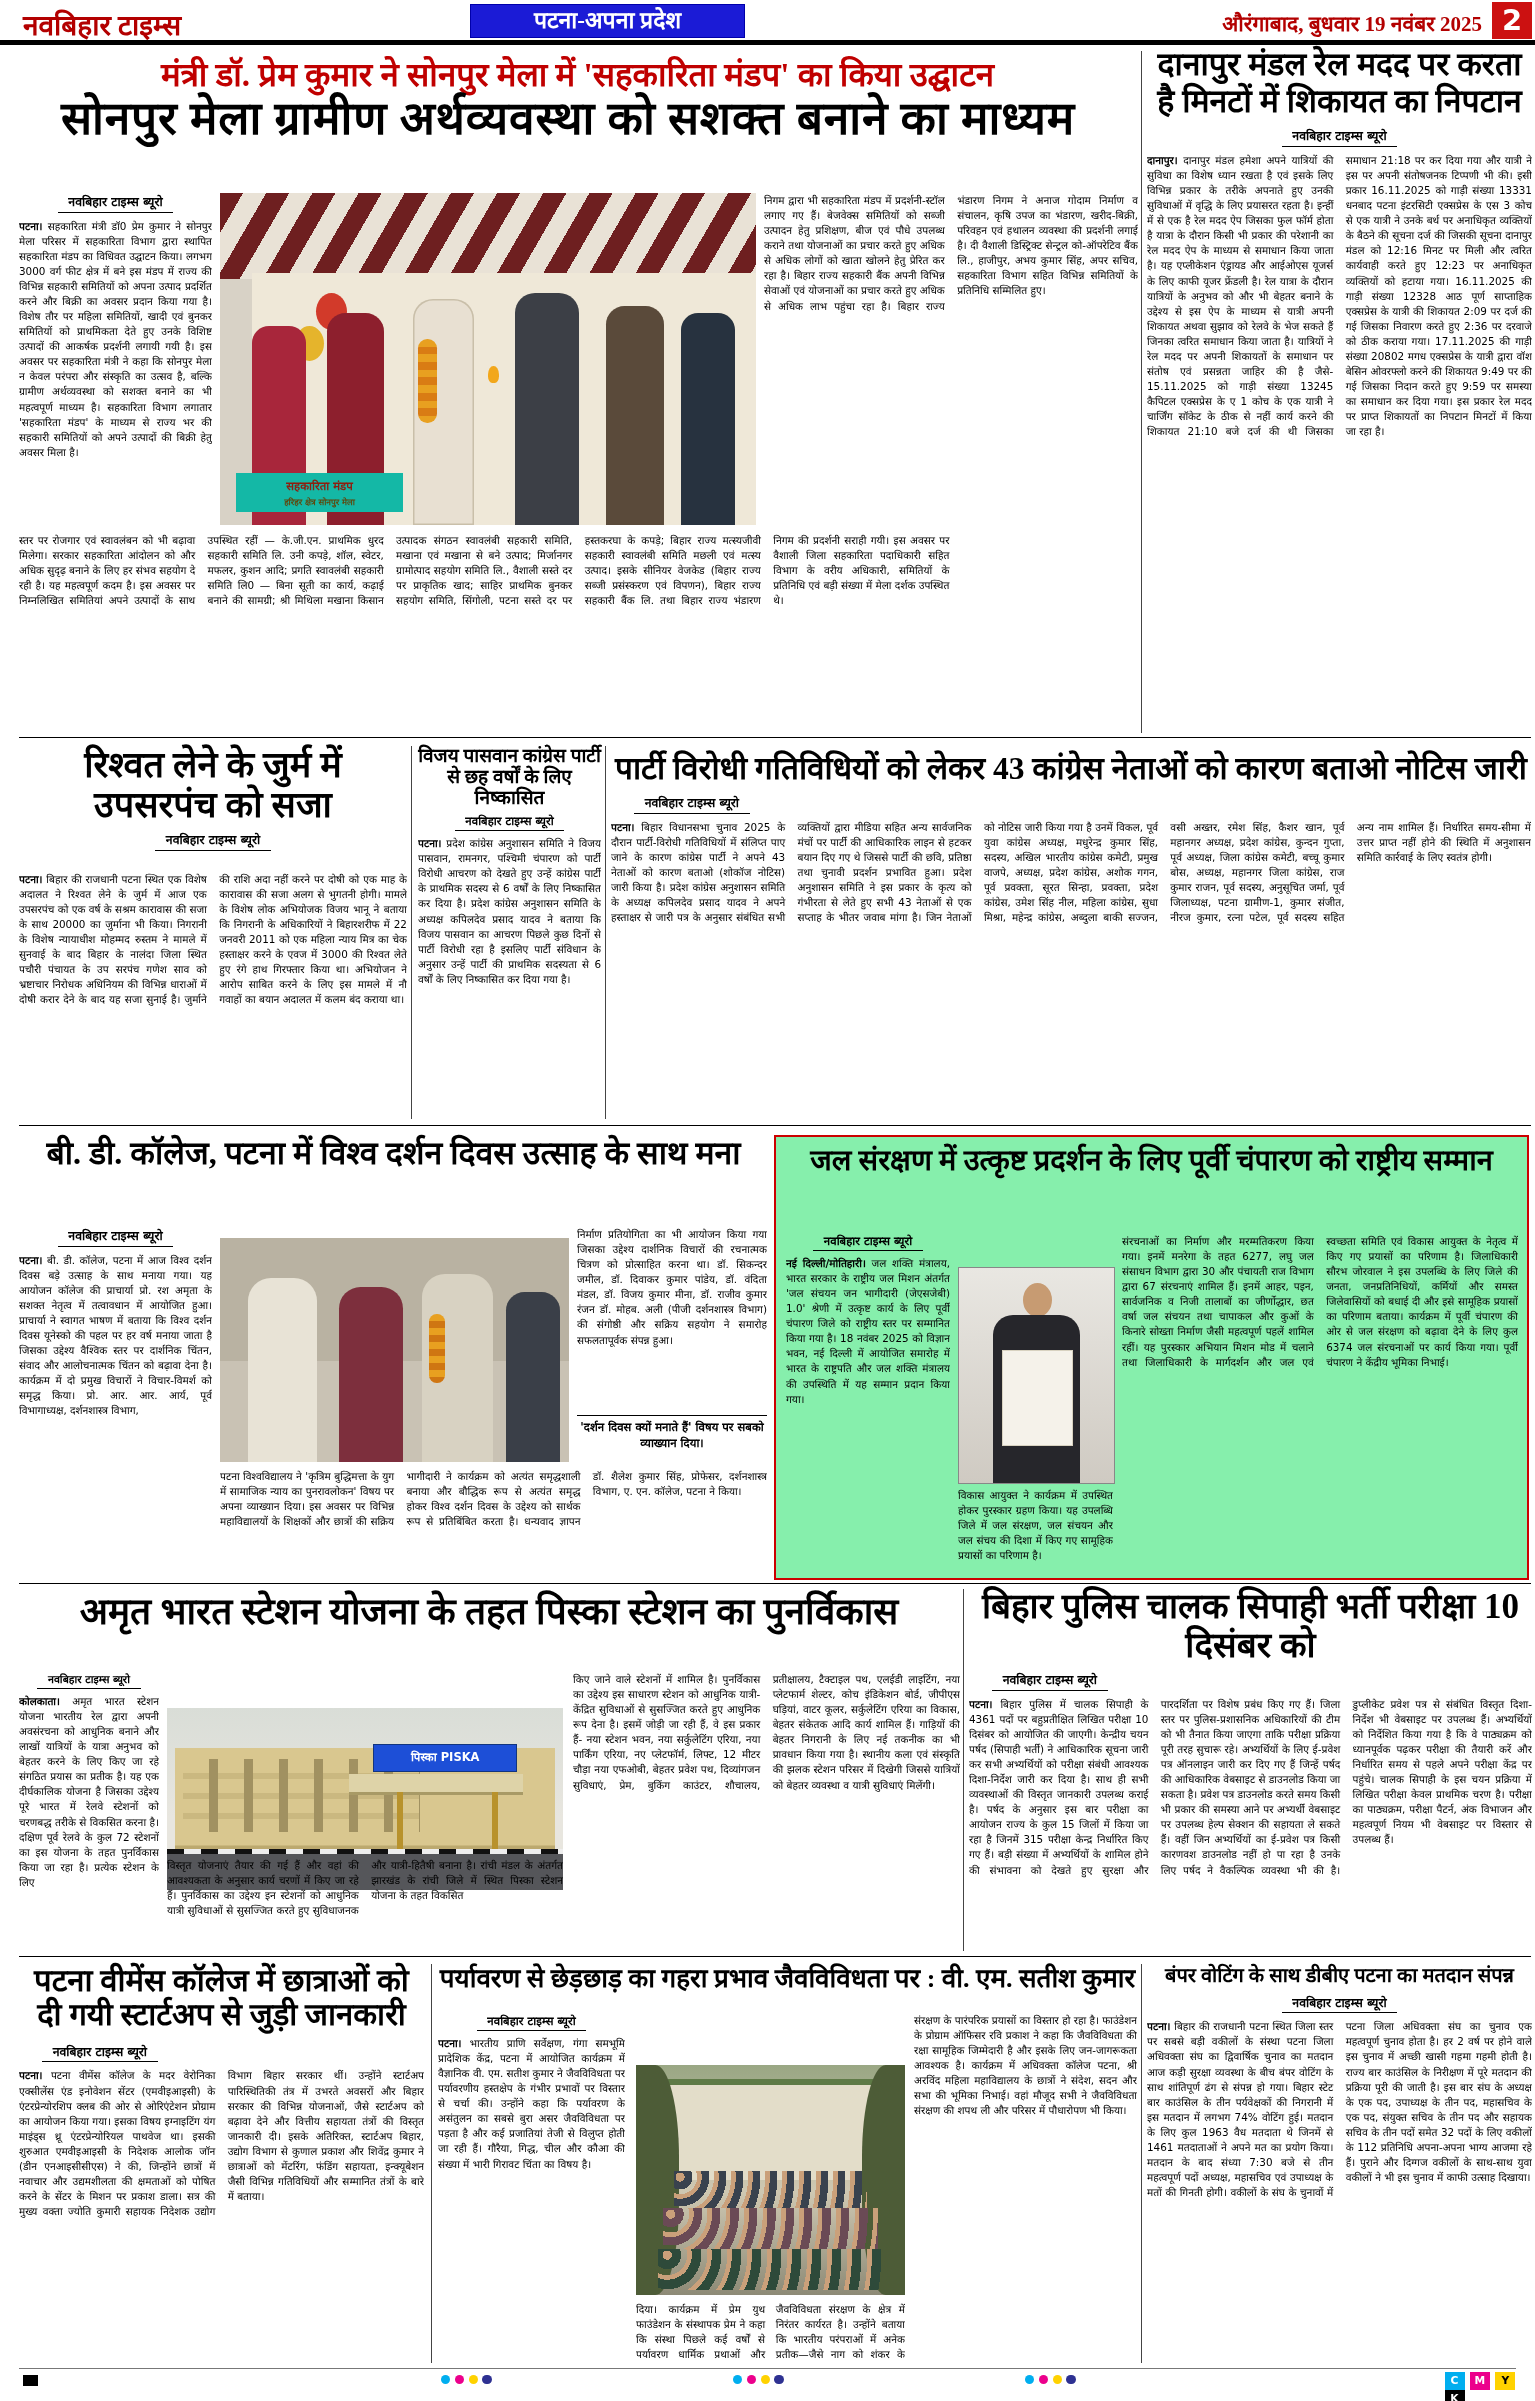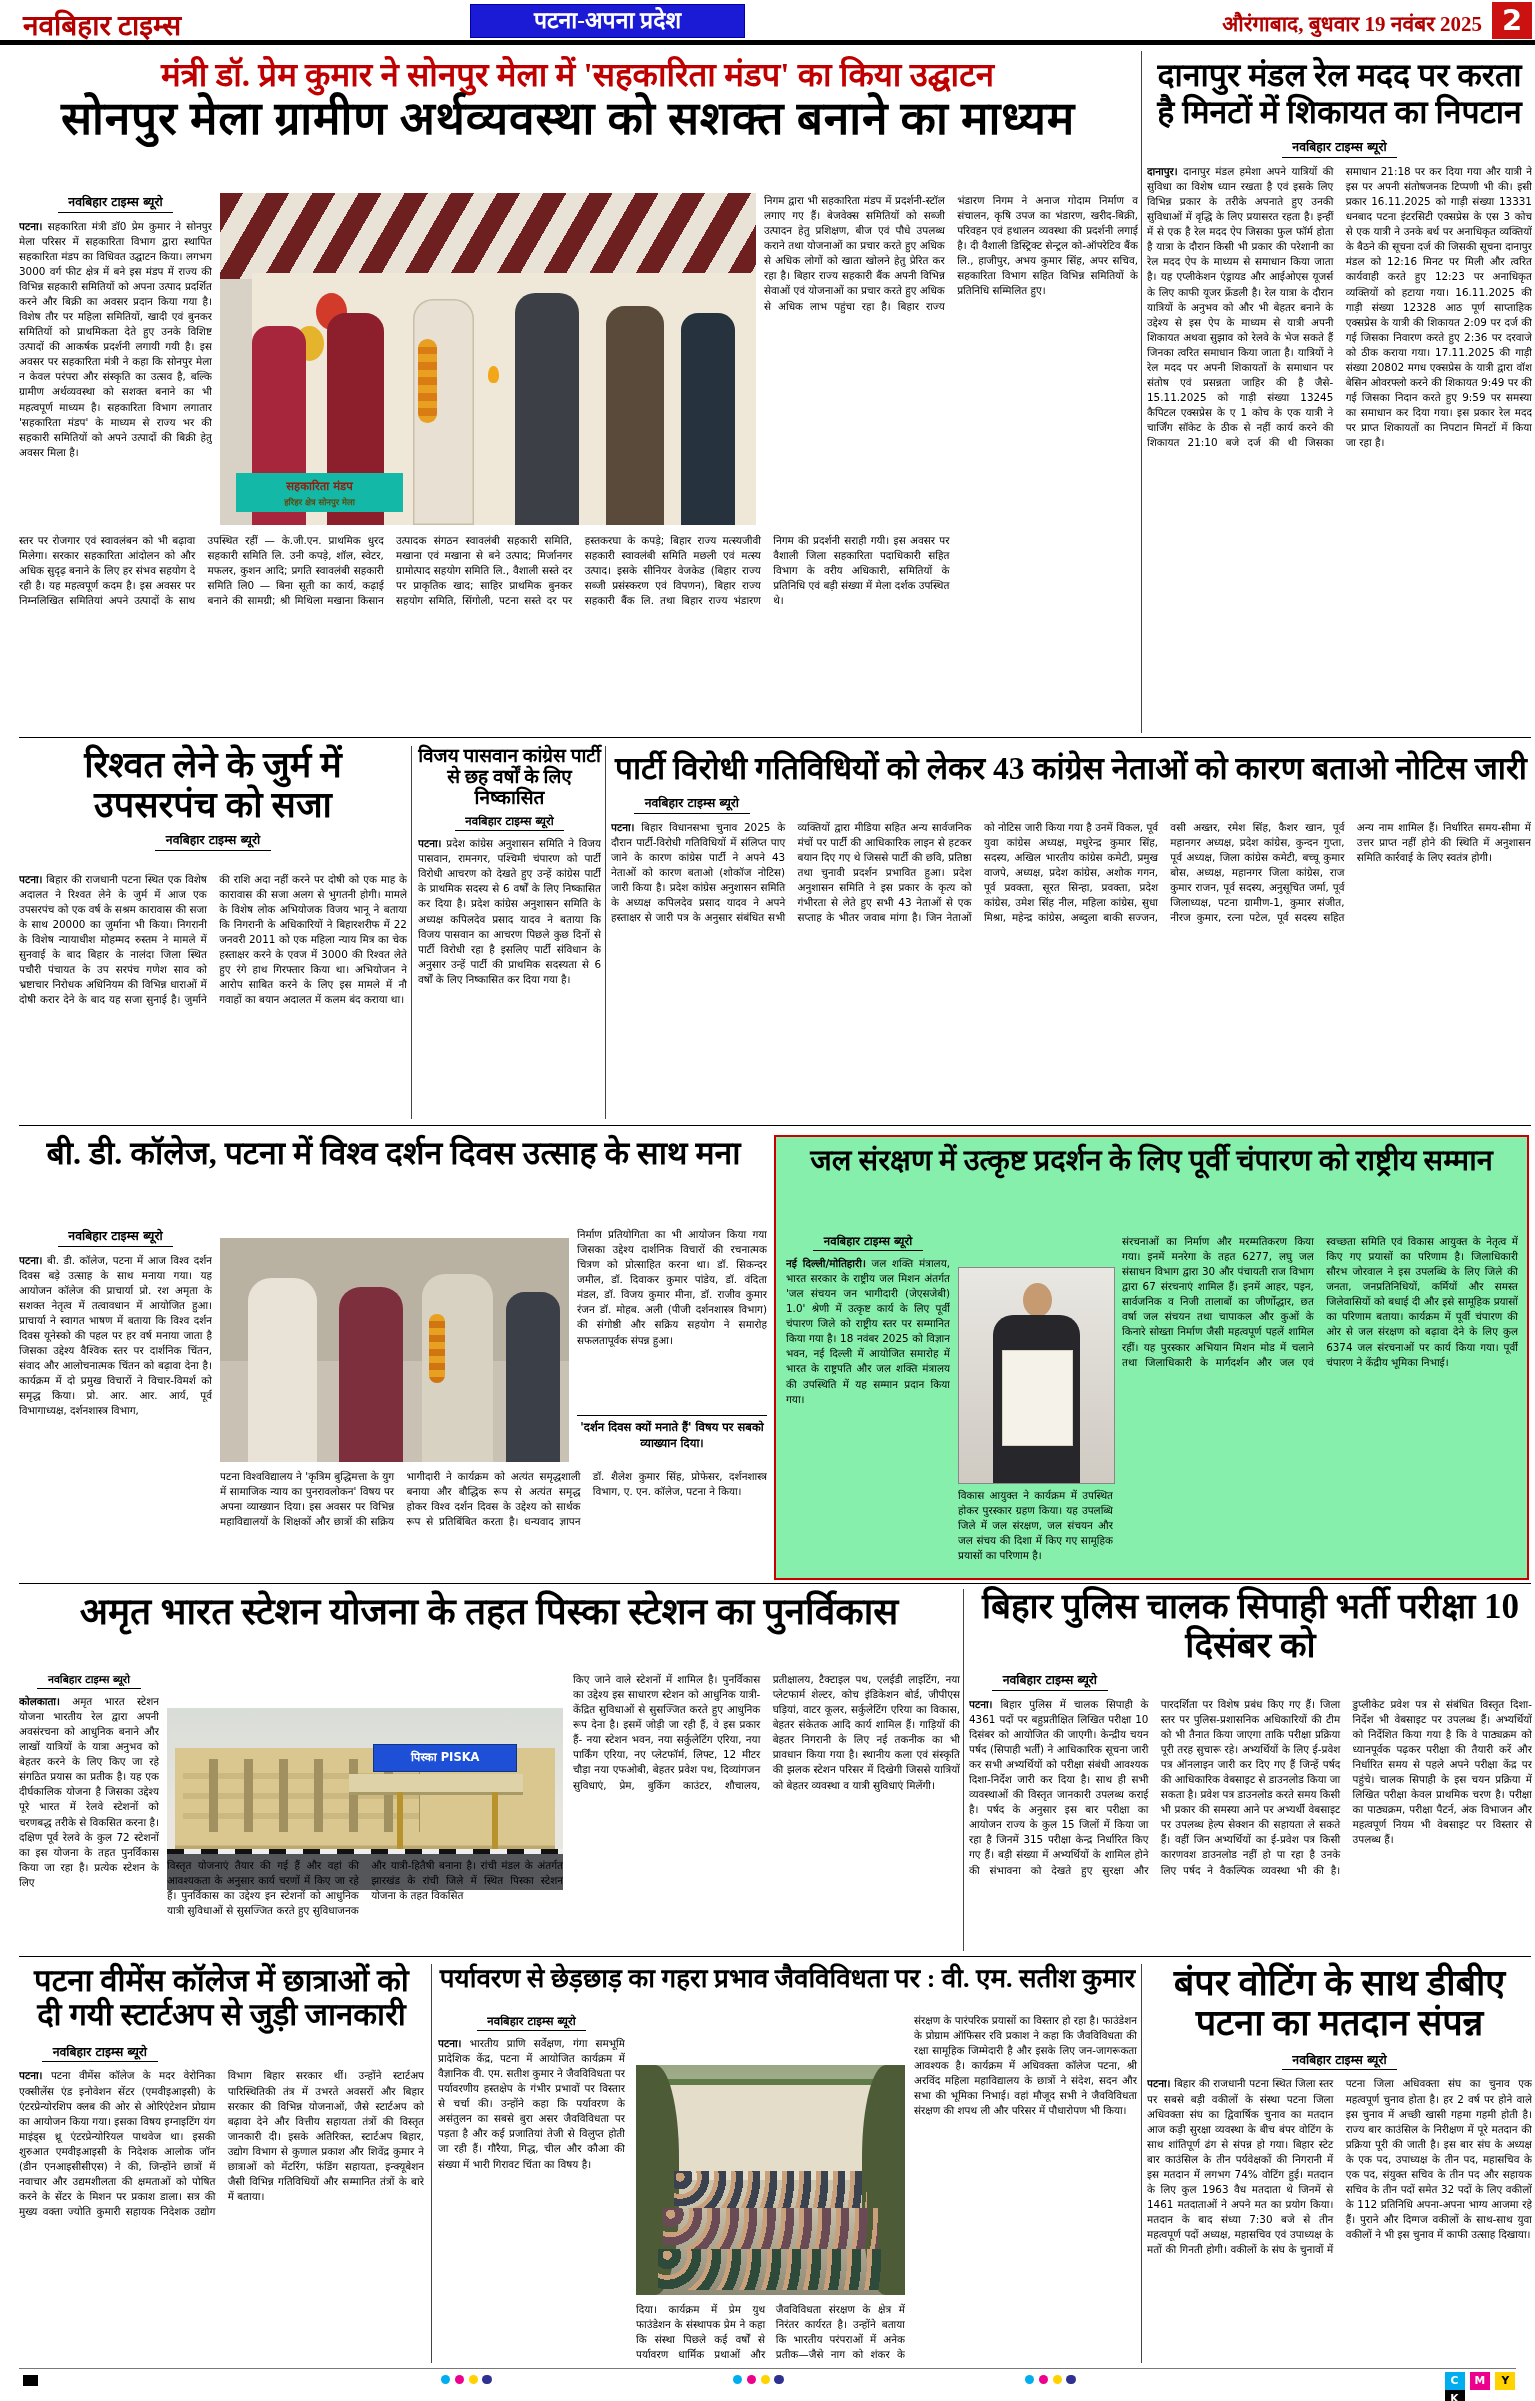--- a/index.html
+++ b/index.html
@@ -75,21 +75,21 @@
 
 <div class="abs body" style="left:764px;top:193px;width:374px;height:332px;column-count:2;column-gap:12.3px;">
   <p>निगम द्वारा भी सहकारिता मंडप में प्रदर्शनी-स्टॉल लगाए गए हैं। बेजवेक्स समितियों को सब्जी उत्पादन हेतु प्रशिक्षण, बीज एवं पौधे उपलब्ध कराने तथा योजनाओं का प्रचार करते हुए अधिक से अधिक लोगों को खाता खोलने हेतु प्रेरित कर रहा है। बिहार राज्य सहकारी बैंक अपनी विभिन्न सेवाओं एवं योजनाओं का प्रचार करते हुए अधिक से अधिक लाभ पहुंचा रहा है। बिहार राज्य भंडारण निगम ने अनाज गोदाम निर्माण व संचालन, कृषि उपज का भंडारण, खरीद-बिक्री, परिवहन एवं हथालन व्यवस्था की प्रदर्शनी लगाई है। दी वैशाली डिस्ट्रिक्ट सेन्ट्रल को-ऑपरेटिव बैंक लि., हाजीपुर, अभय कुमार सिंह, अपर सचिव, सहकारिता विभाग सहित विभिन्न समितियों के प्रतिनिधि सम्मिलित हुए।</p>
 </div>
 
 <div class="abs body" style="left:19px;top:533px;width:1119px;height:200px;column-count:6;column-gap:12.3px;">
   <p>स्तर पर रोजगार एवं स्वावलंबन को भी बढ़ावा मिलेगा। सरकार सहकारिता आंदोलन को और अधिक सुदृढ़ बनाने के लिए हर संभव सहयोग दे रही है। यह महत्वपूर्ण कदम है। इस अवसर पर निम्नलिखित समितियां अपने उत्पादों के साथ उपस्थित रहीं — के.जी.एन. प्राथमिक धुरद सहकारी समिति लि. उनी कपड़े, शॉल, स्वेटर, मफलर, कुशन आदि; प्रगति स्वावलंबी सहकारी समिति लि0 — बिना सूती का कार्य, कढ़ाई बनाने की सामग्री; श्री मिथिला मखाना किसान उत्पादक संगठन स्वावलंबी सहकारी समिति, मखाना एवं मखाना से बने उत्पाद; मिर्जानगर ग्रामोत्पाद सहयोग समिति लि., वैशाली सस्ते दर पर प्राकृतिक खाद; साहिर प्राथमिक बुनकर सहयोग समिति, सिंगोली, पटना सस्ते दर पर हस्तकरघा के कपड़े; बिहार राज्य मत्स्यजीवी सहकारी स्वावलंबी समिति मछली एवं मत्स्य उत्पाद। इसके सीनियर वेजकेड (बिहार राज्य सब्जी प्रसंस्करण एवं विपणन), बिहार राज्य सहकारी बैंक लि. तथा बिहार राज्य भंडारण निगम की प्रदर्शनी सराही गयी। इस अवसर पर वैशाली जिला सहकारिता पदाधिकारी सहित विभाग के वरीय अधिकारी, समितियों के प्रतिनिधि एवं बड़ी संख्या में मेला दर्शक उपस्थित थे।</p>
 </div>
 
 <div class="vr" style="left:1141px;top:51px;height:682px;"></div>
-<div class="abs" style="left:1147px;top:57px;width:385px;height:683px;">
+<div class="abs" style="left:1147px;top:46px;width:385px;height:683px;">
   <div class="hl" style="font-size:32px;line-height:1.15;">दानापुर मंडल रेल मदद पर करता है मिनटों में शिकायत का निपटान</div>
   <div class="byline" style="margin-top:7.7px;">नवबिहार टाइम्स ब्यूरो</div>
   <div class="body" style="margin-top:6.1px;height:583px;column-count:2;column-gap:12.3px;">
     <p><span class="dl">दानापुर।</span>
        <span>दानापुर मंडल हमेशा अपने यात्रियों की सुविधा का विशेष ध्यान रखता है एवं इसके लिए विभिन्न प्रकार के तरीके अपनाते हुए उनकी सुविधाओं में वृद्धि के लिए प्रयासरत रहता है। इन्हीं में से एक है रेल मदद ऐप जिसका फुल फॉर्म होता है यात्रा के दौरान किसी भी प्रकार की परेशानी का रेल मदद ऐप के माध्यम से समाधान किया जाता है। यह एप्लीकेशन एंड्रायड और आईओएस यूजर्स के लिए काफी यूजर फ्रेंडली है। रेल यात्रा के दौरान यात्रियों के अनुभव को और भी बेहतर बनाने के उद्देश्य से इस ऐप के माध्यम से यात्री अपनी शिकायत अथवा सुझाव को रेलवे के भेज सकते हैं जिनका त्वरित समाधान किया जाता है। यात्रियों ने रेल मदद पर अपनी शिकायतों के समाधान पर संतोष एवं प्रसन्नता जाहिर की है जैसे- 15.11.2025 को गाड़ी संख्या 13245 कैपिटल एक्सप्रेस के ए 1 कोच के एक यात्री ने चार्जिंग सॉकेट के ठीक से नहीं कार्य करने की शिकायत 21:10 बजे दर्ज की थी जिसका समाधान 21:18 पर कर दिया गया और यात्री ने इस पर अपनी संतोषजनक टिप्पणी भी की। इसी प्रकार 16.11.2025 को गाड़ी संख्या 13331 धनबाद पटना इंटरसिटी एक्सप्रेस के एस 3 कोच से एक यात्री ने उनके बर्थ पर अनाधिकृत व्यक्तियों के बैठने की सूचना दर्ज की जिसकी सूचना दानापुर मंडल को 12:16 मिनट पर मिली और त्वरित कार्यवाही करते हुए 12:23 पर अनाधिकृत व्यक्तियों को हटाया गया। 16.11.2025 की गाड़ी संख्या 12328 आठ पूर्ण साप्ताहिक एक्सप्रेस के यात्री की शिकायत 2:09 पर दर्ज की गई जिसका निवारण करते हुए 2:36 पर दरवाजे को ठीक कराया गया। 17.11.2025 की गाड़ी संख्या 20802 मगध एक्सप्रेस के यात्री द्वारा वॉश बेसिन ओवरफ्लो करने की शिकायत 9:49 पर की गई जिसका निदान करते हुए 9:59 पर समस्या का समाधान कर दिया गया। इस प्रकार रेल मदद पर प्राप्त शिकायतों का निपटान मिनटों में किया जा रहा है।</span></p>
   </div>
 </div>
 
 <div class="hr" style="left:19px;top:737px;width:1512px;"></div>
 
@@ -262,21 +262,21 @@
 <div class="abs body" style="left:636px;top:2302px;width:269px;height:63px;column-count:2;column-gap:10.7px;">
   <p>दिया। कार्यक्रम में प्रेम युथ फाउंडेशन के संस्थापक प्रेम ने कहा कि संस्था पिछले कई वर्षों से पर्यावरण धार्मिक प्रथाओं और जैवविविधता संरक्षण के क्षेत्र में निरंतर कार्यरत है। उन्होंने बताया कि भारतीय परंपराओं में अनेक प्रतीक—जैसे नाग को शंकर के गले में, गरुड़ को विष्णु का वाहन मानना—जीवों के संरक्षण का संदेश देते हैं।</p>
 </div>
 <div class="abs body" style="left:914px;top:2013px;width:223px;height:352px;column-count:1;">
   <p>संरक्षण के पारंपरिक प्रयासों का विस्तार हो रहा है। फाउंडेशन के प्रोग्राम ऑफिसर रवि प्रकाश ने कहा कि जैवविविधता की रक्षा सामूहिक जिम्मेदारी है और इसके लिए जन-जागरूकता आवश्यक है। कार्यक्रम में अधिवक्ता कॉलेज पटना, श्री अरविंद महिला महाविद्यालय के छात्रों ने संदेश, सदन और सभा की भूमिका निभाई। वहां मौजूद सभी ने जैवविविधता संरक्षण की शपथ ली और परिसर में पौधारोपण भी किया।</p>
 </div>
 
 <div class="vr" style="left:1141px;top:1964px;height:399px;"></div>
 
 <div class="abs" style="left:1147px;top:1964px;width:385px;height:401px;">
-  <div class="hl" style="font-size:36px;">बंपर वोटिंग के साथ डीबीए पटना का मतदान संपन्न</div>
+  <div class="hl" style="font-size:20px;">बंपर वोटिंग के साथ डीबीए पटना का मतदान संपन्न</div>
   <div class="byline" style="margin-top:7.7px;">नवबिहार टाइम्स ब्यूरो</div>
   <div class="body" style="margin-top:6.1px;height:284px;column-count:2;column-gap:12.3px;">
     <p><span class="dl">पटना।</span>
        <span>बिहार की राजधानी पटना स्थित जिला स्तर पर सबसे बड़ी वकीलों के संस्था पटना जिला अधिवक्ता संघ का द्विवार्षिक चुनाव का मतदान आज कड़ी सुरक्षा व्यवस्था के बीच बंपर वोटिंग के साथ शांतिपूर्ण ढंग से संपन्न हो गया। बिहार स्टेट बार काउंसिल के तीन पर्यवेक्षकों की निगरानी में इस मतदान में लगभग 74% वोटिंग हुई। मतदान के लिए कुल 1963 वैध मतदाता थे जिनमें से 1461 मतदाताओं ने अपने मत का प्रयोग किया। मतदान के बाद संध्या 7:30 बजे से तीन महत्वपूर्ण पदों अध्यक्ष, महासचिव एवं उपाध्यक्ष के मतों की गिनती होगी। वकीलों के संघ के चुनावों में पटना जिला अधिवक्ता संघ का चुनाव एक महत्वपूर्ण चुनाव होता है। हर 2 वर्ष पर होने वाले इस चुनाव में अच्छी खासी गहमा गहमी होती है। राज्य बार काउंसिल के निरीक्षण में पूरे मतदान की प्रक्रिया पूरी की जाती है। इस बार संघ के अध्यक्ष के एक पद, उपाध्यक्ष के तीन पद, महासचिव के एक पद, संयुक्त सचिव के तीन पद और सहायक सचिव के तीन पदों समेत 32 पदों के लिए वकीलों के 112 प्रतिनिधि अपना-अपना भाग्य आजमा रहे हैं। पुराने और दिग्गज वकीलों के साथ-साथ युवा वकीलों ने भी इस चुनाव में काफी उत्साह दिखाया।</span></p>
   </div>
 </div>
 
 <div class="hr" style="left:19px;top:2368px;width:1497px;background:#777;"></div>
 <div class="abs" style="left:23px;top:2375px;width:15.4px;height:10.7px;background:#000;"></div>
 

